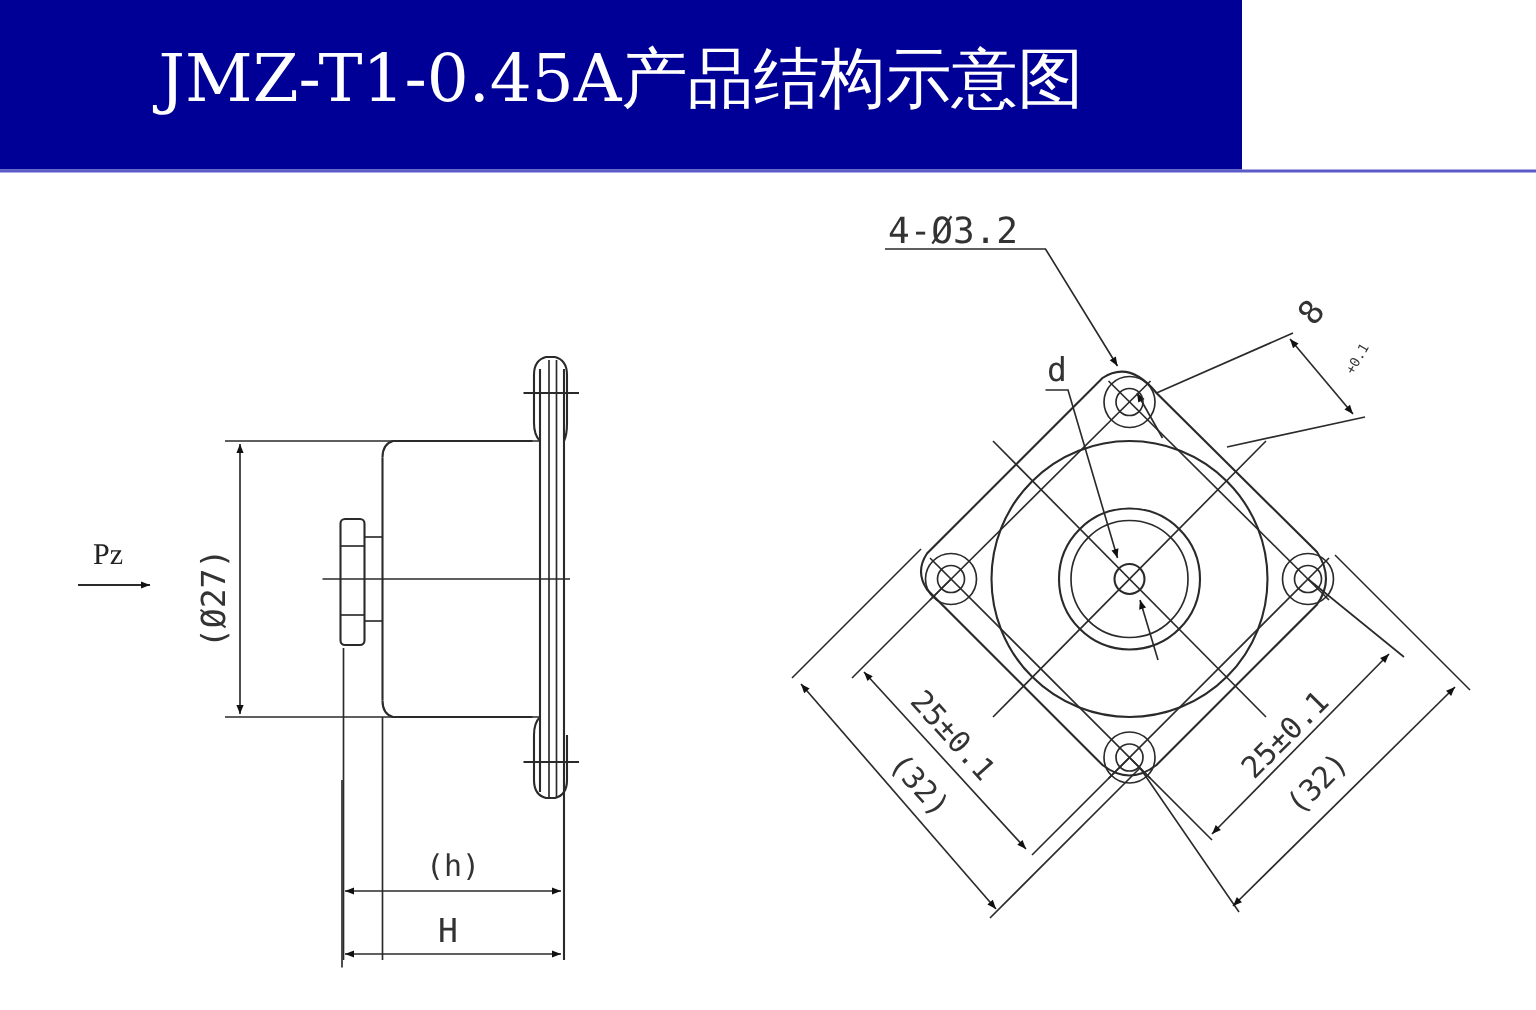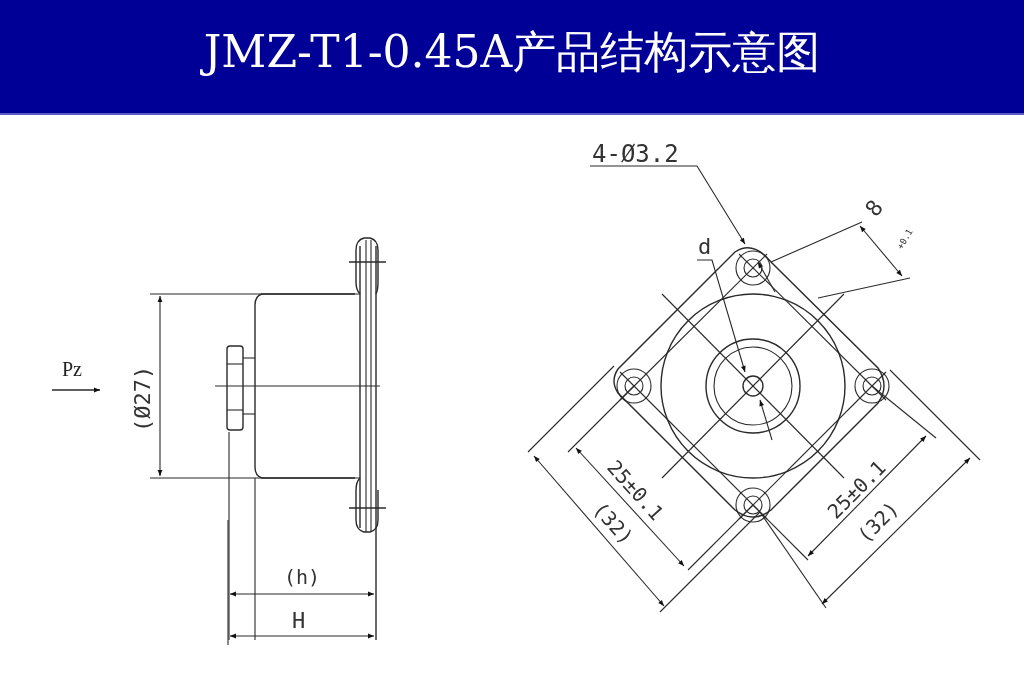--- a/index.html
+++ b/index.html
@@ -1,17 +1,17 @@
 <!DOCTYPE html>
 <html><head>
 <meta charset="utf-8">
 <style>
   html, body { margin: 0; padding: 0; background: #ffffff; }
   body { width: 1024px; height: 673px; position: relative; overflow: hidden; font-family: "DejaVu Sans", sans-serif; }
-  .banner { position: absolute; left: 0; top: 0; width: 1024px; height: 113px; background: #000096; display: flex; align-items: center; justify-content: center; }
+  .banner { position: absolute; left: 0; top: 0; width: 828px; height: 113px; background: #000096; display: flex; align-items: center; justify-content: center; }
   .banner-title { color: #ffffff; font-family: "DejaVu Serif", serif; font-size: 44px; letter-spacing: 0px; margin-top: -8px; }
   .divider { position: absolute; left: 0; top: 113px; width: 1024px; height: 2px; background: #5a5ac8; }
   svg.drawing { position: absolute; left: 0; top: 0; }
   .ln { stroke: #2a2a2a; stroke-width: 1.4; fill: none; }
   .thin { stroke: #2a2a2a; stroke-width: 1.1; fill: none; }
   .lbl { font-family: "DejaVu Sans Mono", monospace; fill: #333333; }
   .pz { font-family: "Liberation Serif", serif; fill: #222222; }
 </style>
 </head>
 <body>

